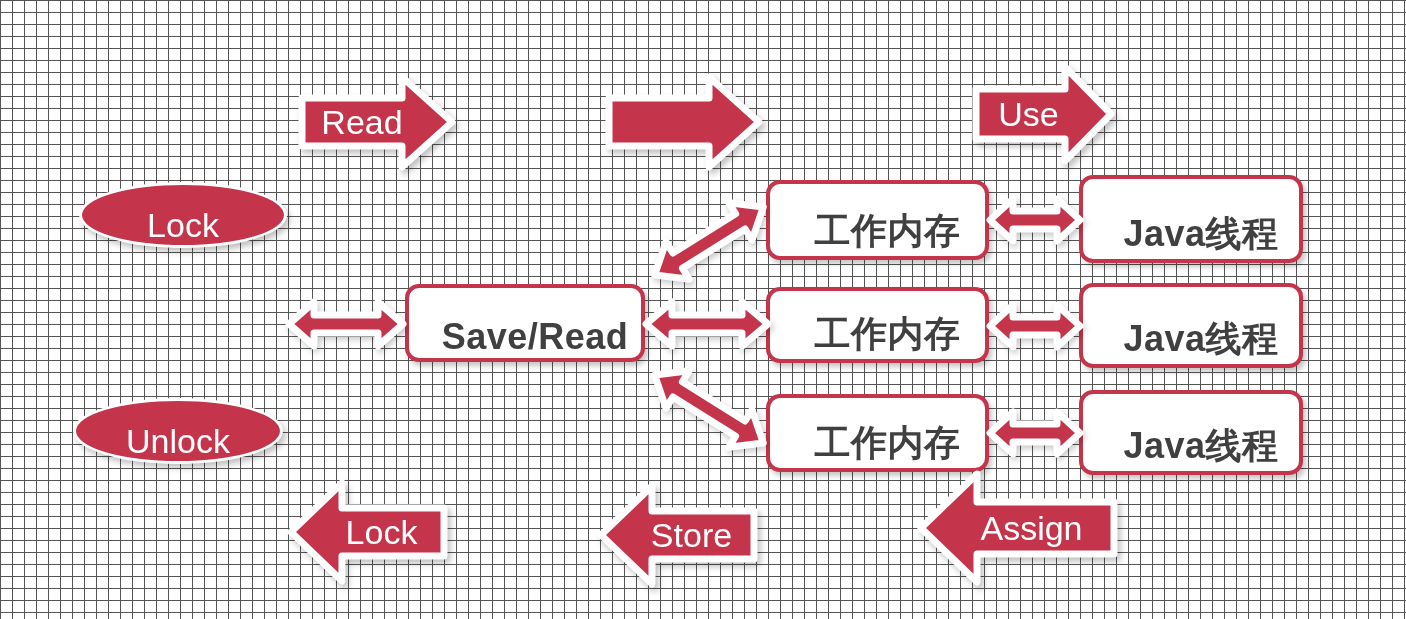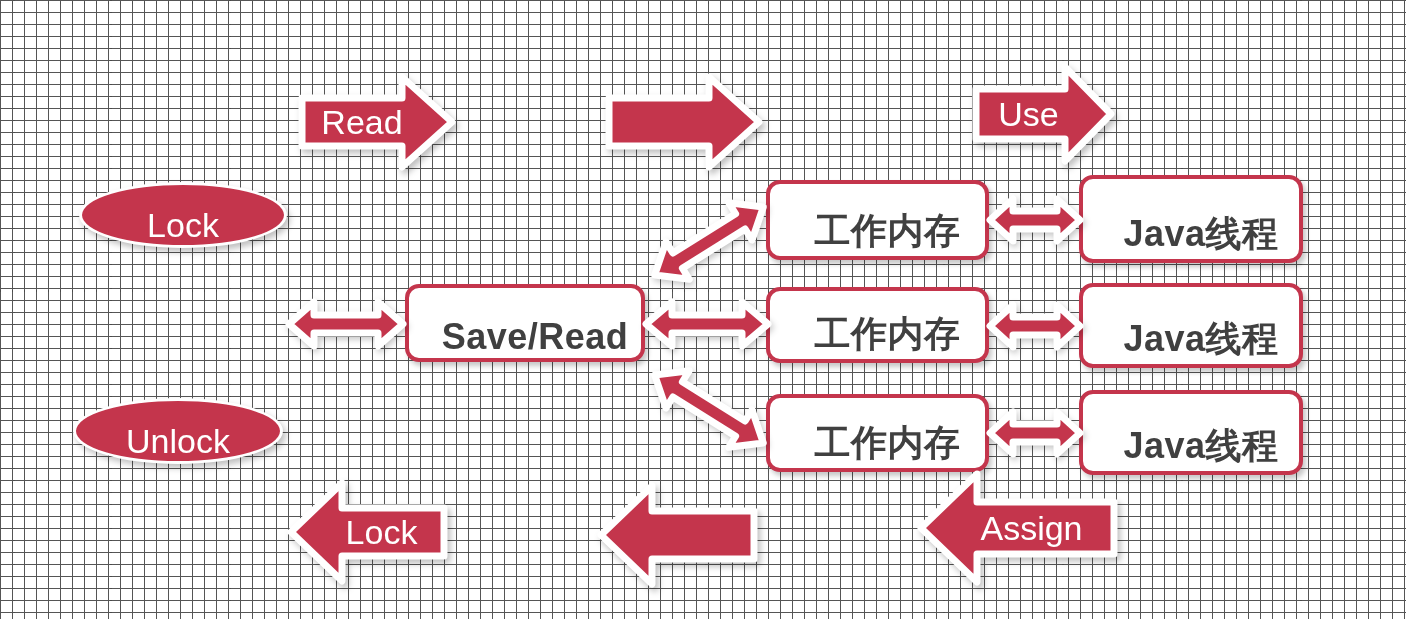--- a/index.html
+++ b/index.html
@@ -215,20 +215,21 @@
     <svg width="163" height="110" viewBox="0 0 163 110">
       <path d="M159 31 L57 31 L57 6 L6 55 L57 104 L57 79 L159 79 Z" fill="#C4354C" stroke="#ffffff" stroke-width="7" stroke-linejoin="round"></path>
     </svg>
     <span class="alabel">Lock</span>
   </div>
 
   <div class="arrowblock left" style="left:595px; top:480px; width:163px; height:110px;">
     <svg width="163" height="110" viewBox="0 0 163 110">
       <path d="M159 31 L57 31 L57 6 L6 55 L57 104 L57 79 L159 79 Z" fill="#C4354C" stroke="#ffffff" stroke-width="7" stroke-linejoin="round"></path>
     </svg>
+    <span class="alabel">Store</span>
   </div>
 
   <div class="arrowblock left" style="left:915px; top:468px; width:203px; height:120px;">
     <svg width="203" height="120" viewBox="0 0 203 120">
       <path d="M199 34 L62 34 L62 6 L6 60 L62 114 L62 86 L199 86 Z" fill="#C4354C" stroke="#ffffff" stroke-width="7" stroke-linejoin="round"></path>
     </svg>
     <span class="alabel">Assign</span>
   </div>
 
 </div>

